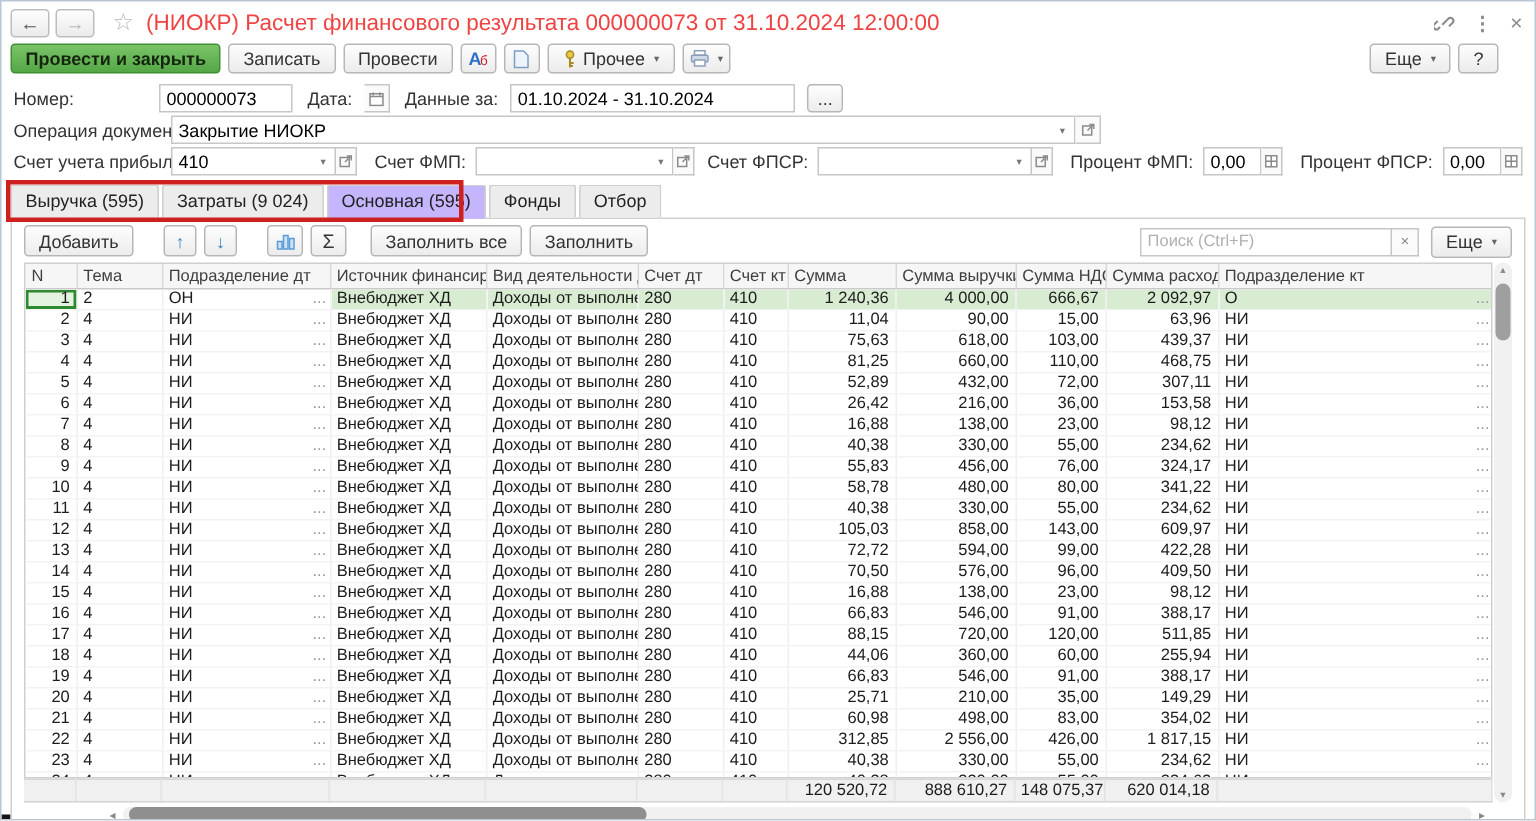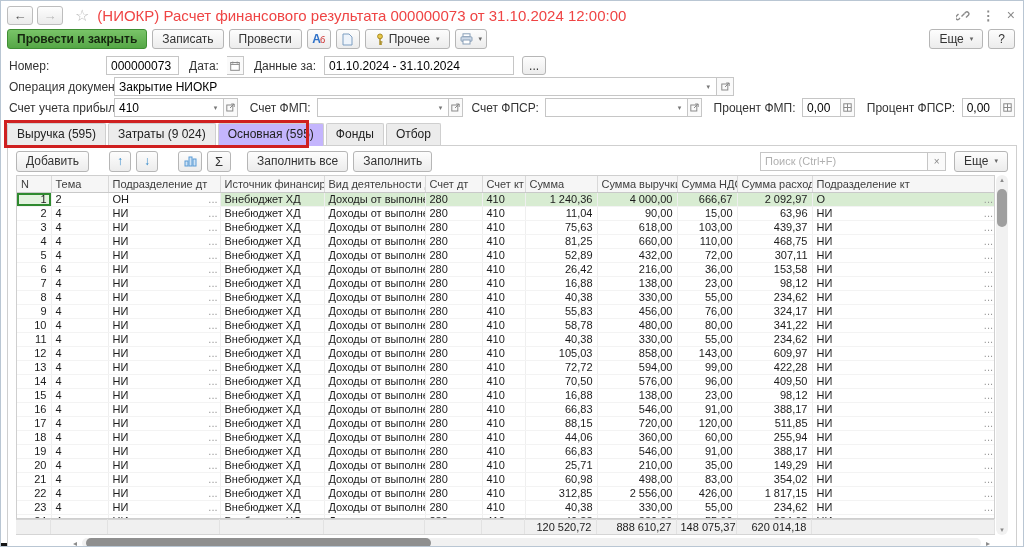--- a/index.html
+++ b/index.html
@@ -11,21 +11,21 @@
   .titlebar { height:26px; display:flex; align-items:center; padding:2px 8px 0 6px; gap:4px; }
   .navbtn { width:26px; height:19px; border:1px solid #bdbdbd; border-radius:3px; background:linear-gradient(#fdfdfd,#ebebeb); display:flex; align-items:center; justify-content:center; font-size:13px; color:#555; }
   .navbtn.disabled { color:#b9b9b9; }
   .star { font-size:16px; color:#b9b9b9; margin:0 4px 0 8px; }
   .title { font-size:15px; color:#ef4444; white-space:nowrap; overflow:hidden; }
   .titlebar-right { margin-left:auto; display:flex; align-items:center; gap:12px; color:#8a8a8a; }
   .kebab { font-size:13px; font-weight:bold; color:#8a8a8a; }
   .winclose { font-size:14px; color:#8a8a8a; }
 
   
-  .cmdbar { height:26px; display:flex; align-items:center; gap:5px; padding:0 8px 2px 6px; }
+  .cmdbar { height:26px; display:flex; align-items:center; gap:5px; padding:0 24px 2px 6px; }
   .btn { display:inline-flex; align-items:center; justify-content:center; gap:4px; height:20px; padding:0 9px; border:1px solid #b6b6b6; border-radius:3px; background:linear-gradient(#fdfdfd,#ececec); font-size:12px; color:#333; white-space:nowrap; }
   .btn.primary { background:linear-gradient(#79c468,#55a746); border-color:#3f8f34; font-weight:bold; color:#15260f; }
   .btn .caret { font-size:7px; color:#666; margin-left:2px; }
   .iconbtn { padding:0 4px; min-width:24px; }
   .ab-a { color:#2e71c8; font-weight:bold; font-size:12px; }
   .ab-b { color:#cc2222; font-size:9px; margin-left:-1px; }
   .cmdbar-right { margin-left:auto; display:flex; gap:5px; }
   .qbtn { min-width:26px; }
 
   
@@ -41,21 +41,21 @@
   .num-field { justify-content:flex-start; }
 
   
   .tabs { position:relative; display:flex; margin:2px 0 0 6px; z-index:3; }
   .tab { height:22px; line-height:21px; padding:0 9px; font-size:12px; color:#222; background:#ececec; border:1px solid #cfcfcf; border-bottom:none; border-radius:2px 2px 0 0; margin-right:2px; white-space:nowrap; }
   .tab.active { background:#c4b5fd; position:relative; z-index:4; height:23px; margin-bottom:-1px; }
   .red-annot { position:absolute; left:-3px; top:-3px; width:305px; height:28px; border:3px solid #cf2020; z-index:6; pointer-events:none; }
 
   
   .panel { position:relative; margin:0 6px; border:1px solid #cfcfcf; background:#fff; height:406px; z-index:2; }
-  .grid-toolbar { display:flex; align-items:center; gap:5px; padding:4px 8px 3px 8px; height:29px; }
+  .grid-toolbar { display:flex; gap:5px; padding:4px 8px 3px 8px; height:29px; }
   .tbtn { height:21px; }
   .arrbtn { width:22px; color:#2f86c8; font-weight:bold; font-size:12px; padding:0; }
   .sigbtn { width:24px; font-size:13px; padding:0; }
   .search-wrap { margin-left:auto; display:flex; align-items:center; }
   .search-input { width:168px; height:19px; border:1px solid #c6c6c6; font-size:11px; padding:0 4px; color:#333; font-family:"Liberation Sans", sans-serif; }
   .search-input::placeholder { color:#b0b0b0; }
   .clearbtn { width:18px; height:19px; border:1px solid #c6c6c6; border-left:none; background:#fafafa; display:flex; align-items:center; justify-content:center; font-size:10px; color:#888; }
   .search-wrap .btn { margin-left:8px; }
 
   
@@ -166,21 +166,21 @@
         </div>
       <div class="btn qbtn">
           <span>?</span>
         </div>
     </div>
   </div>
 
   <div class="fields">
     <div class="frow">
       <span class="flabel w1">Номер:</span>
-      <div class="field" style="width:73px">
+      <div class="field" style="width:89px">
           <span class="val">000000073</span>
         </div>
       <div class="gap10"></div>
       <span class="flabel">Дата:</span>
       <div class="gap8"></div>
       <div class="adorn">
           <span>
             <svg width="10" height="10" viewBox="0 0 10 10">
               <rect x="0.7" y="1.5" width="8.6" height="7.8" fill="#fff" stroke="#8a8a8a"></rect>
               <path d="M0.7 3.4 h8.6 M2.8 0.6 v2 M7.2 0.6 v2" stroke="#8a8a8a" fill="none"></path>

